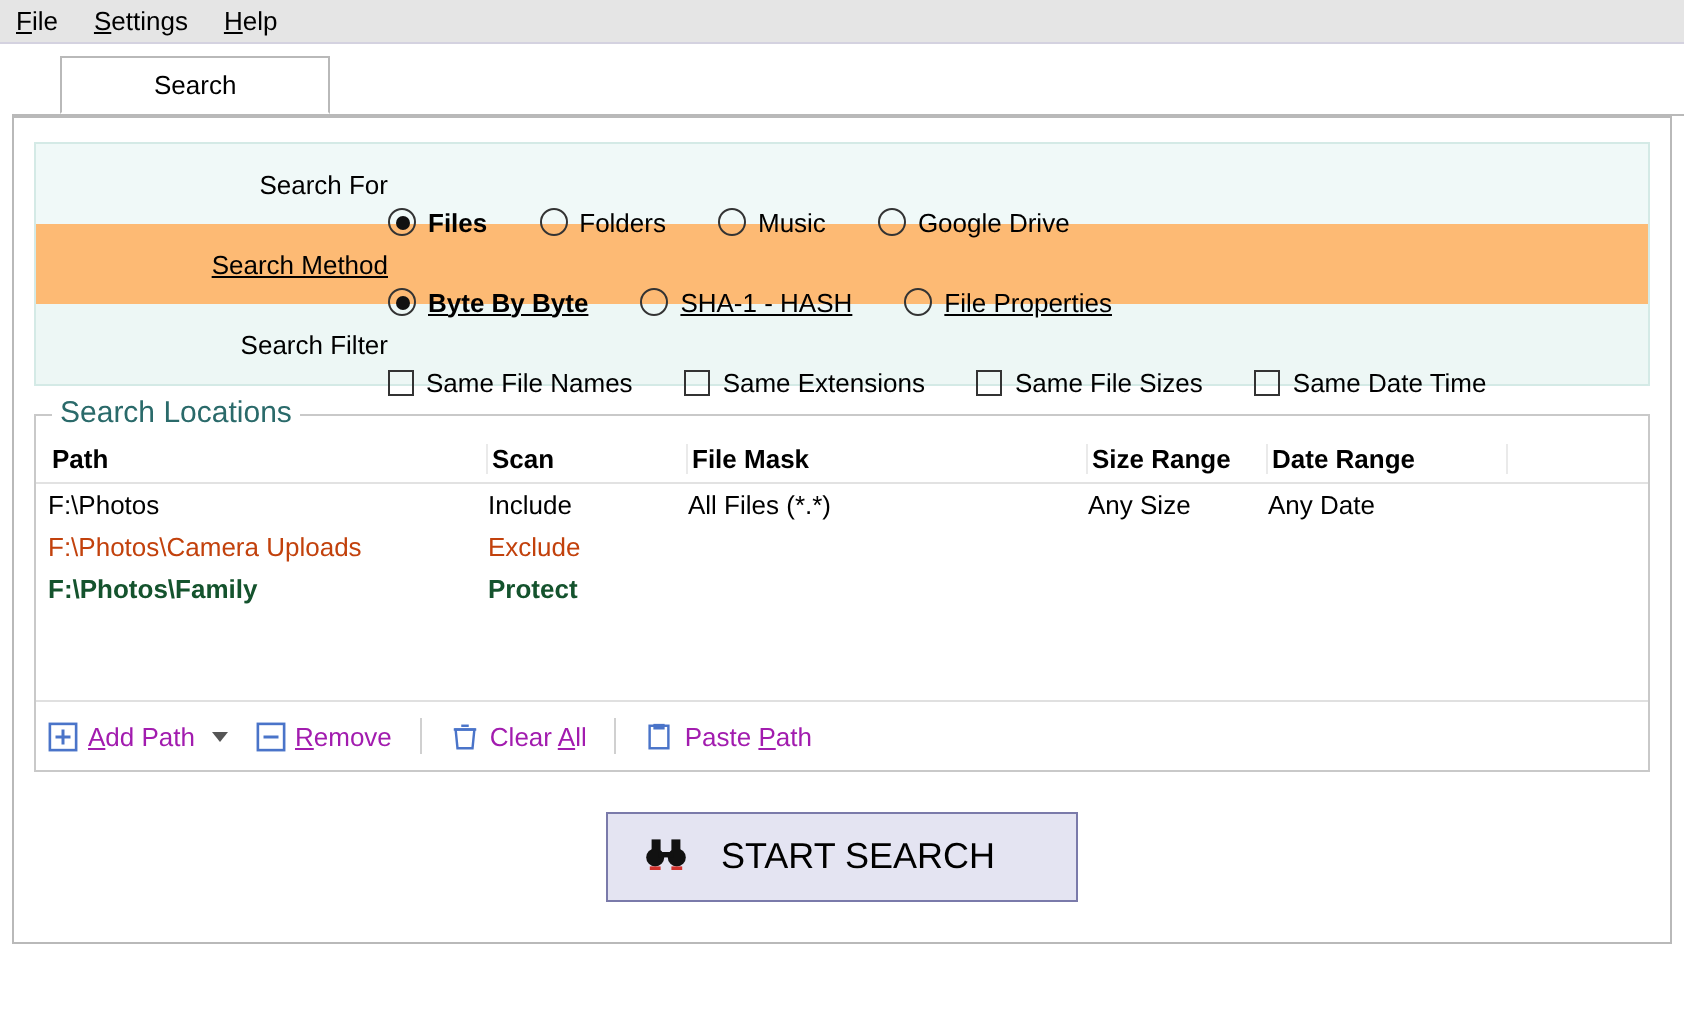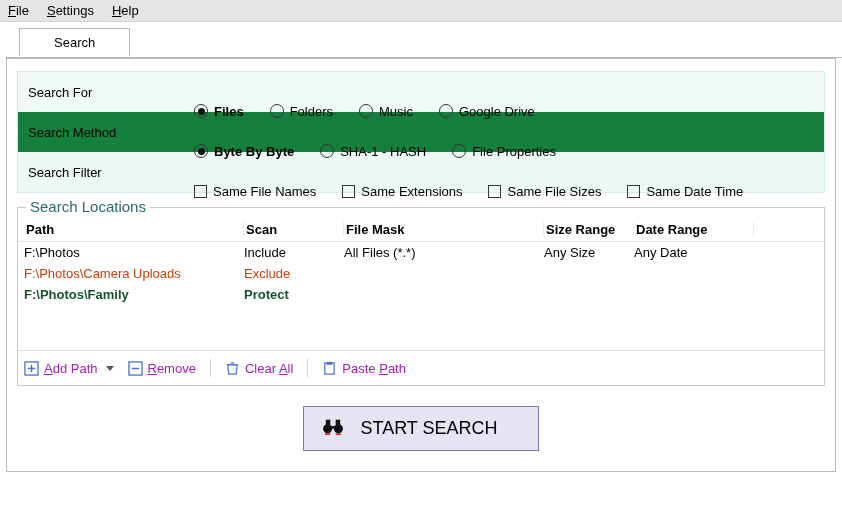--- a/index.html
+++ b/index.html
@@ -24,25 +24,25 @@
   .menubar span { cursor: default; }
   .menubar .ul { text-decoration: underline; text-decoration-color: #000; }
   .tabstrip {
     margin: 6px 0 0 6px;
     height: 30px;
     position: relative;
   }
   .tab {
     position: absolute;
     top: 0;
-    left: 13px;
+    left: 24px;
     background: #fff;
     border: 1px solid #b9b9b9;
     border-bottom: 1px solid #fff;
-    padding: 6px 34px;
+    padding: 6px 46px;
     font-size: 13px;
     z-index: 2;
   }
   .tabline {
     position: absolute;
     bottom: 0;
     left: 0;
     right: -6px;
     height: 1px;
     background: #b9b9b9;
@@ -56,25 +56,26 @@
   .criteria {
     border: 1px solid #d4eae6;
   }
   .crit-row {
     display: flex;
     align-items: center;
     height: 40px;
     padding: 0 10px 0 6px;
   }
   .crit-row.alt1 { background: #f0f9f8; }
-  .crit-row.alt2 { background: #15803d; }
+  .crit-row.alt2 { background: #fdba74; text-decoration: underline; }
   .crit-row.alt3 { background: #edf7f5; }
   .crit-label {
     width: 170px;
     padding-left: 4px;
+    text-align: right;
   }
   .opts { display: flex; align-items: center; gap: 0; }
   .opt {
     display: flex;
     align-items: center;
     gap: 6px;
     margin-right: 26px;
     margin-top: 38px;
   }
   .radio {

